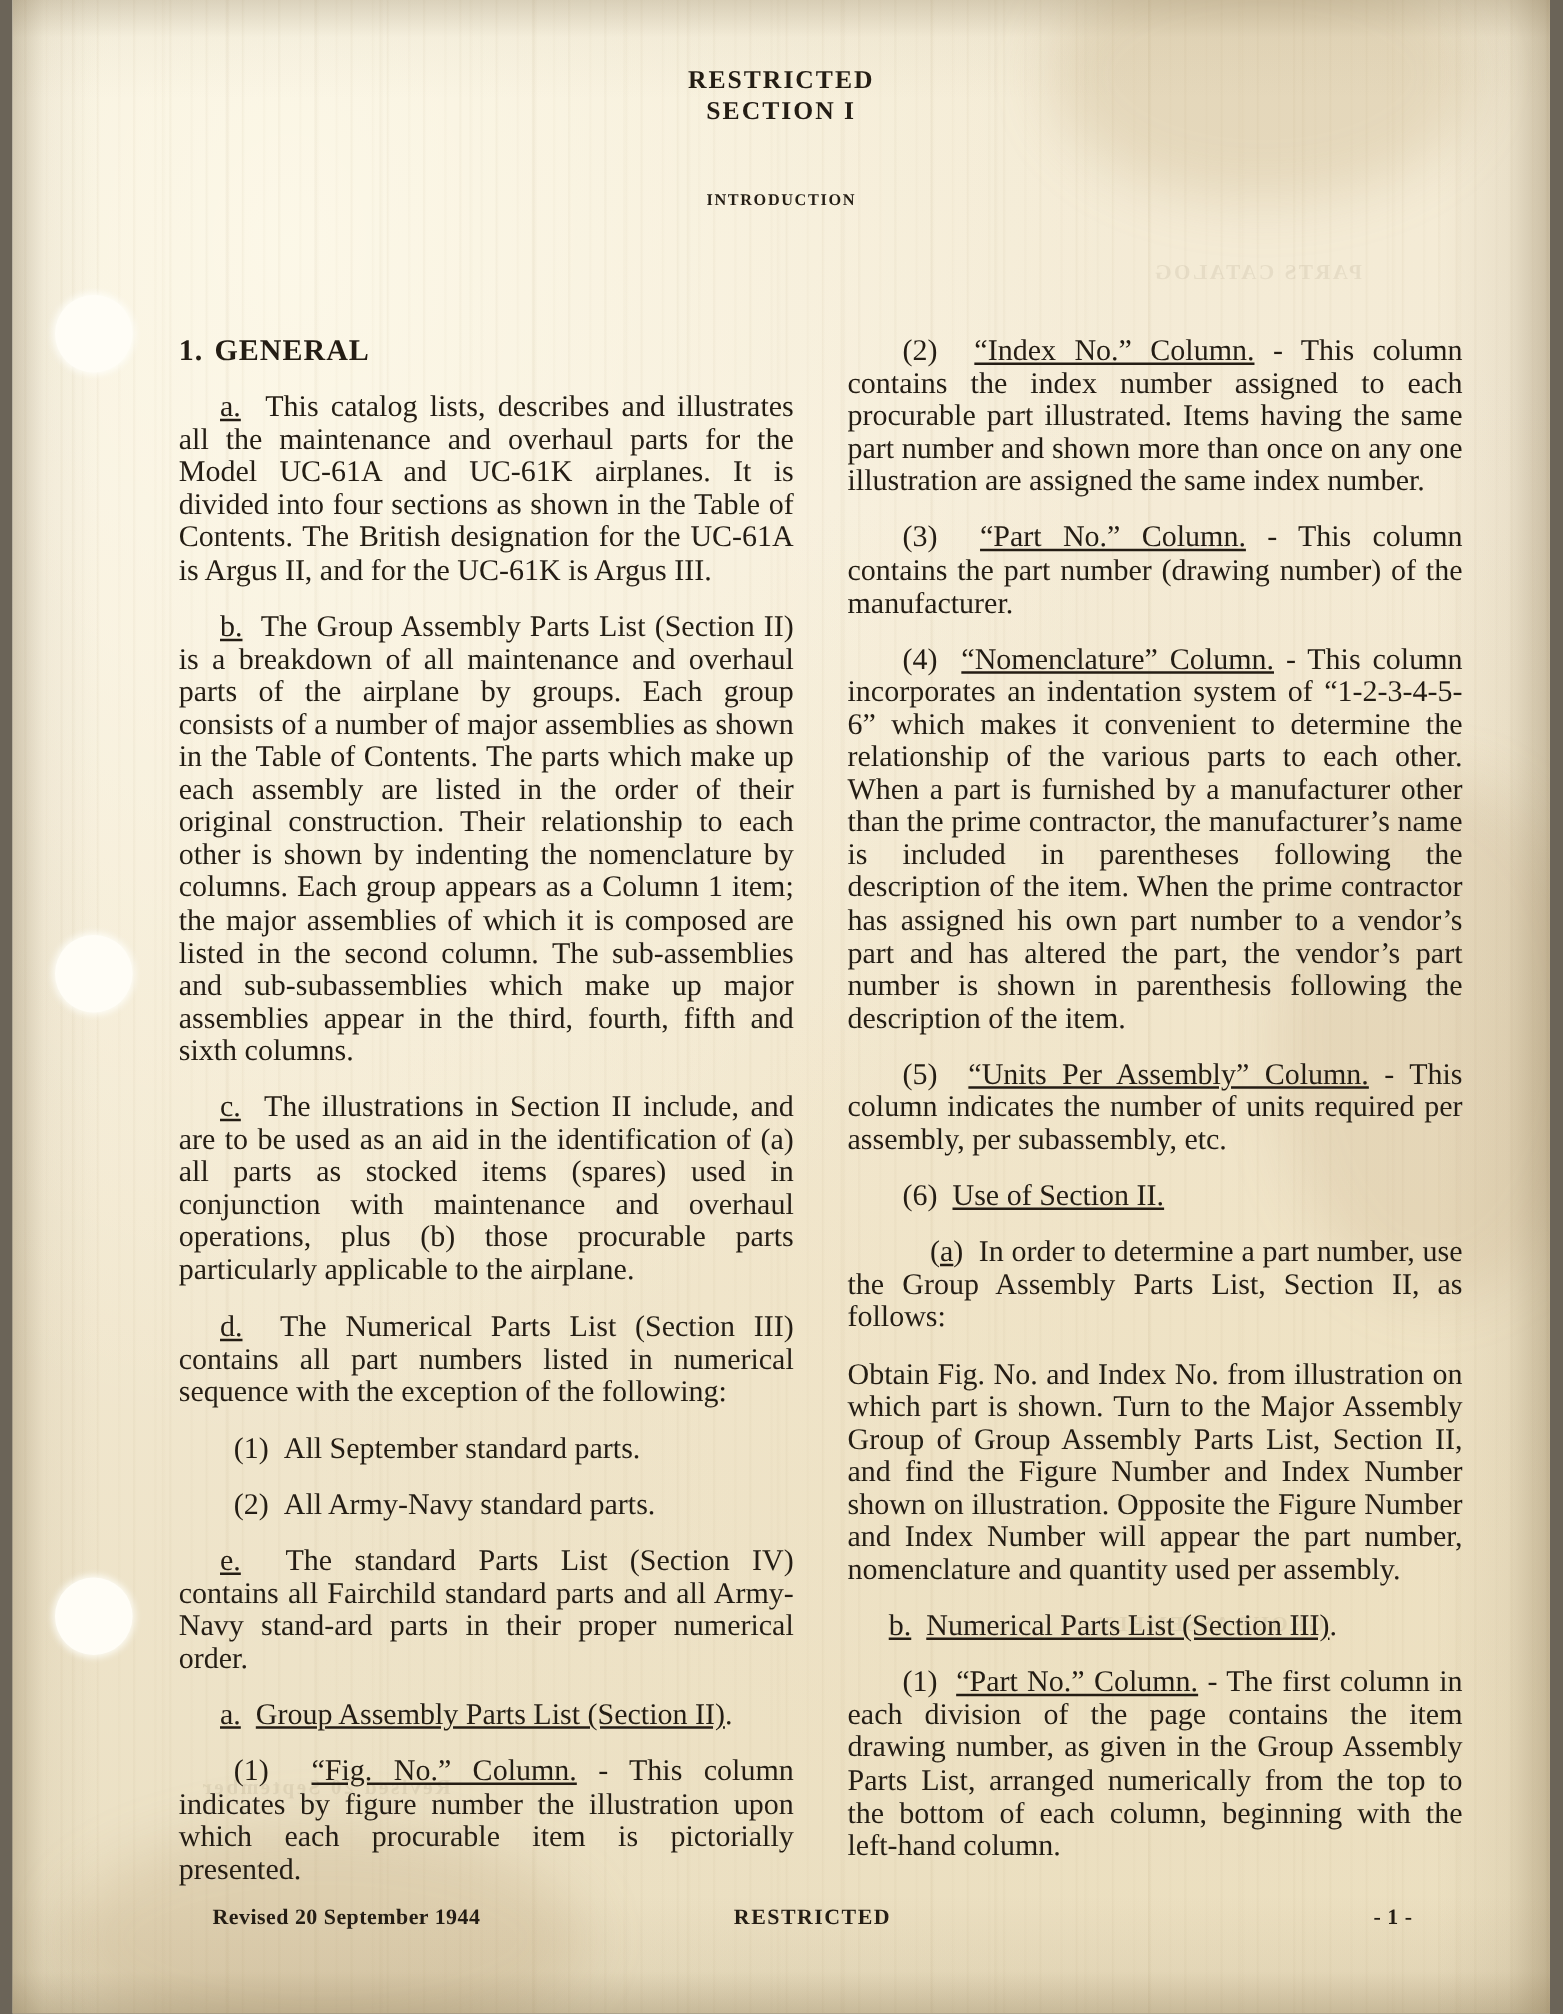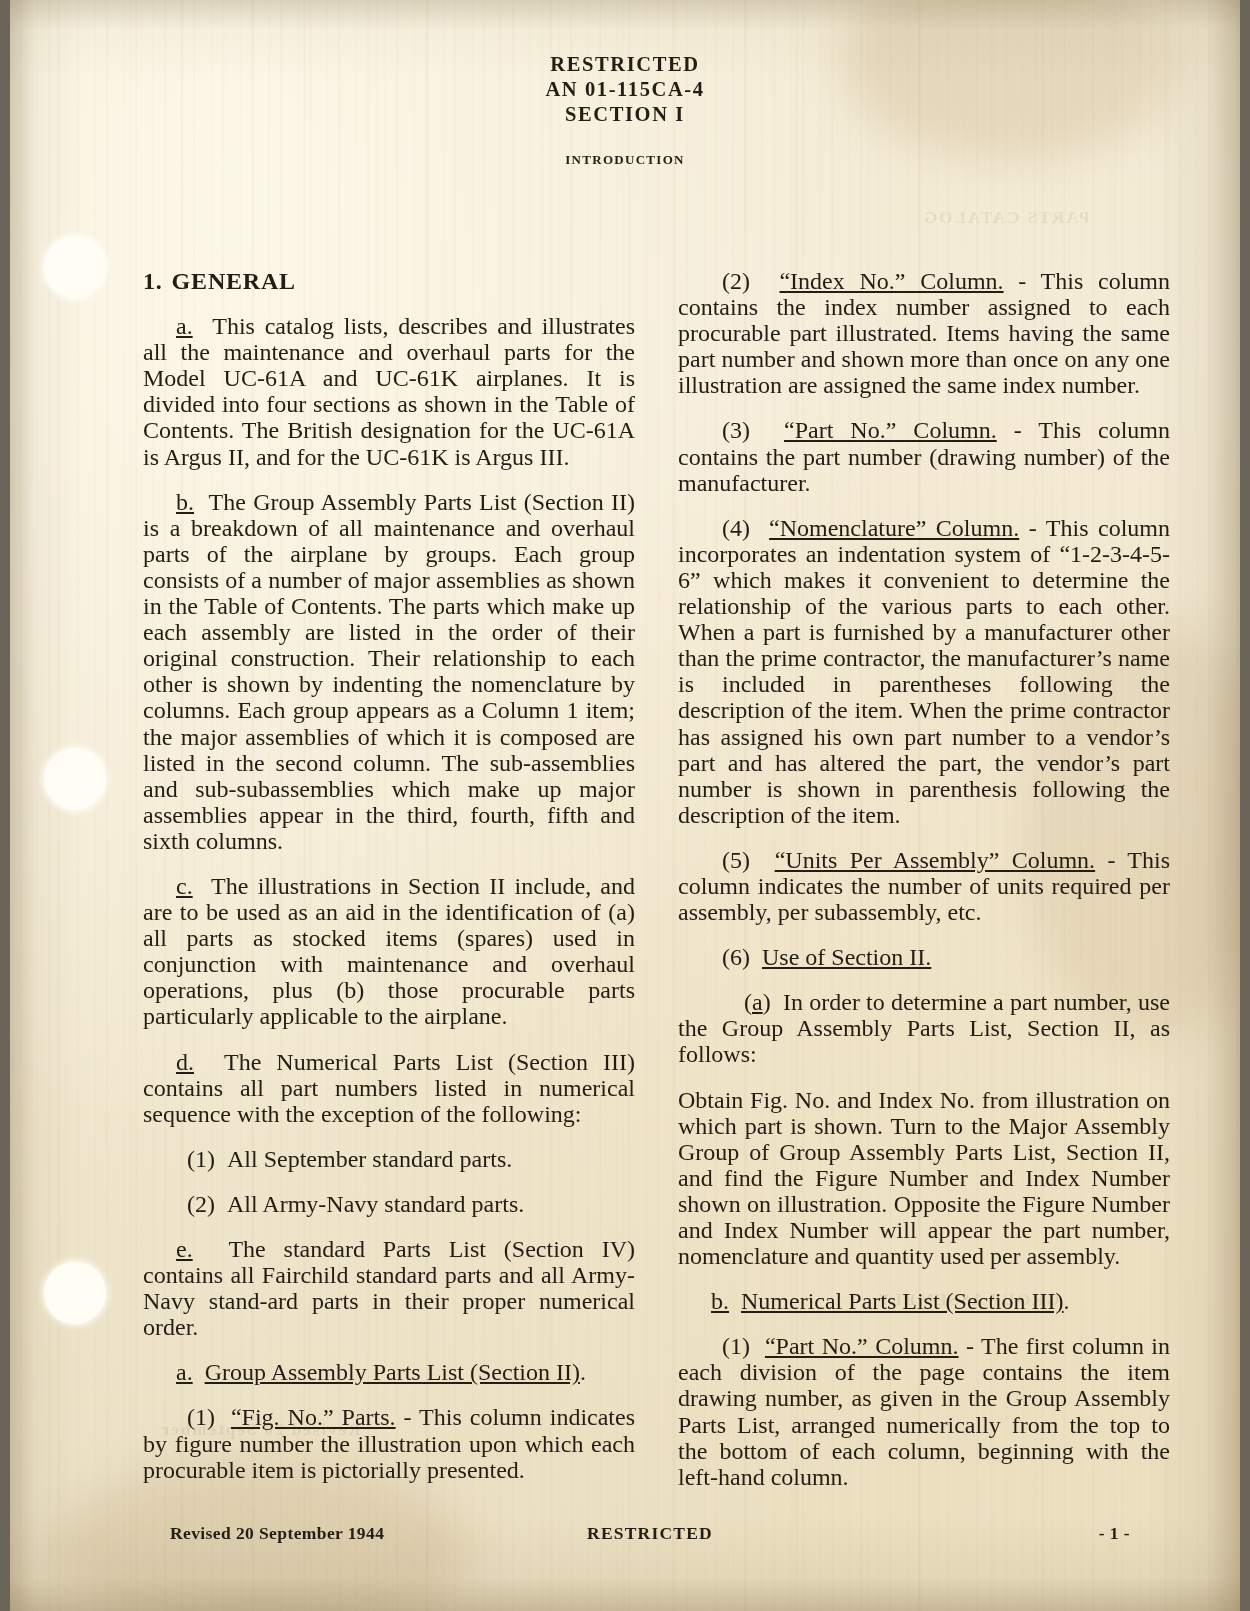--- a/index.html
+++ b/index.html
@@ -202,21 +202,20 @@
   <div class="edge-shade"></div>
 
   <div class="punch p1"></div>
   <div class="punch p2"></div>
   <div class="punch p3"></div>
 
   <div class="content">
 
     <div class="header">
       <div>RESTRICTED</div>
-      <div>AN 01-115CA-4</div>
       <div>SECTION I</div>
     </div>
 
     <div class="section-title">INTRODUCTION</div>
 
     <div class="col col-left">
 
       <p class="heading">
         <span class="num">1.</span><span>GENERAL</span>
       </p>
@@ -248,21 +247,21 @@
       <p class="ind1">
         <u class="ul">e.</u>&nbsp;&nbsp;<span>The standard Parts List (Section IV) contains all Fairchild standard parts and all Army-Navy stand-ard parts in their proper numerical order.</span>
       </p>
 
 
       <p class="ind1">
         <u class="ul">a.</u>&nbsp;&nbsp;<u class="ul">Group Assembly Parts List (Section II)</u><span>.</span>
       </p>
 
       <p class="ind2 last">
-        <span>(1)</span>&nbsp;&nbsp;<u class="ul">“Fig. No.” Parts.</u><span> - This column indicates by figure number the illustration upon which each procurable item is pictorially presented.</span>
+        <span>(1)</span>&nbsp;&nbsp;<u class="ul">“Fig. No.” Column.</u><span> - This column indicates by figure number the illustration upon which each procurable item is pictorially presented.</span>
       </p>
 
     </div>
 
     <div class="col col-right">
 
       <p class="ind2">
         <span>(2)</span>&nbsp;&nbsp;<u class="ul">“Index No.” Column.</u><span> - This column contains the index number assigned to each procurable part illustrated. Items having the same part number and shown more than once on any one illustration are assigned the same index number.</span>
       </p>
 

